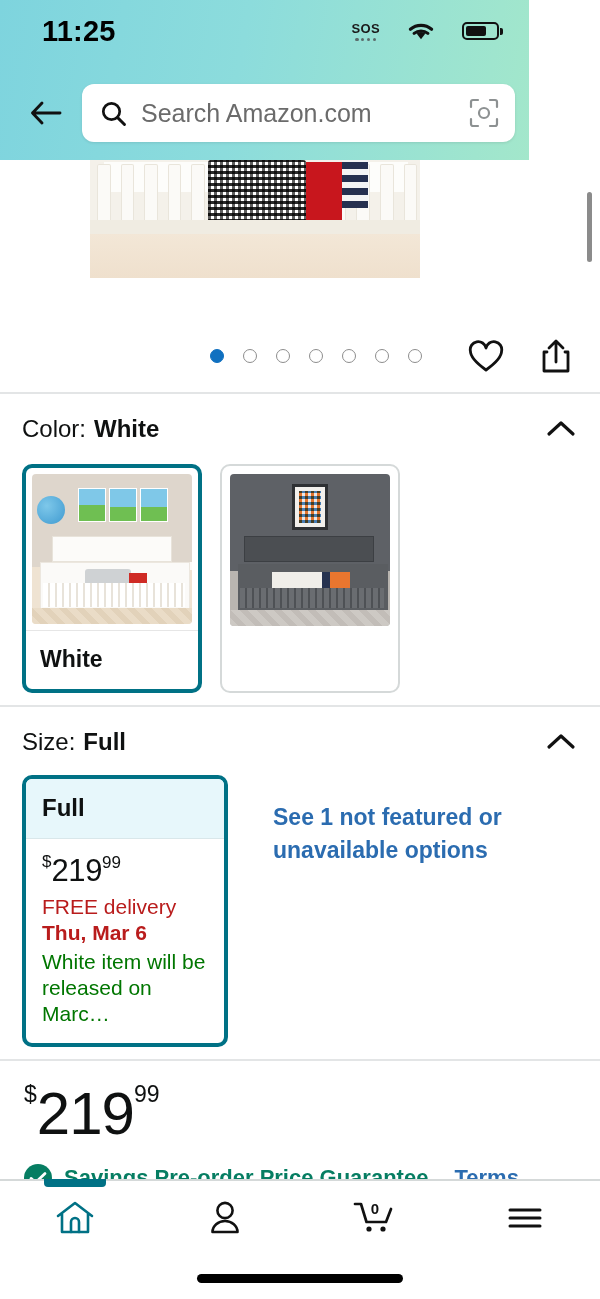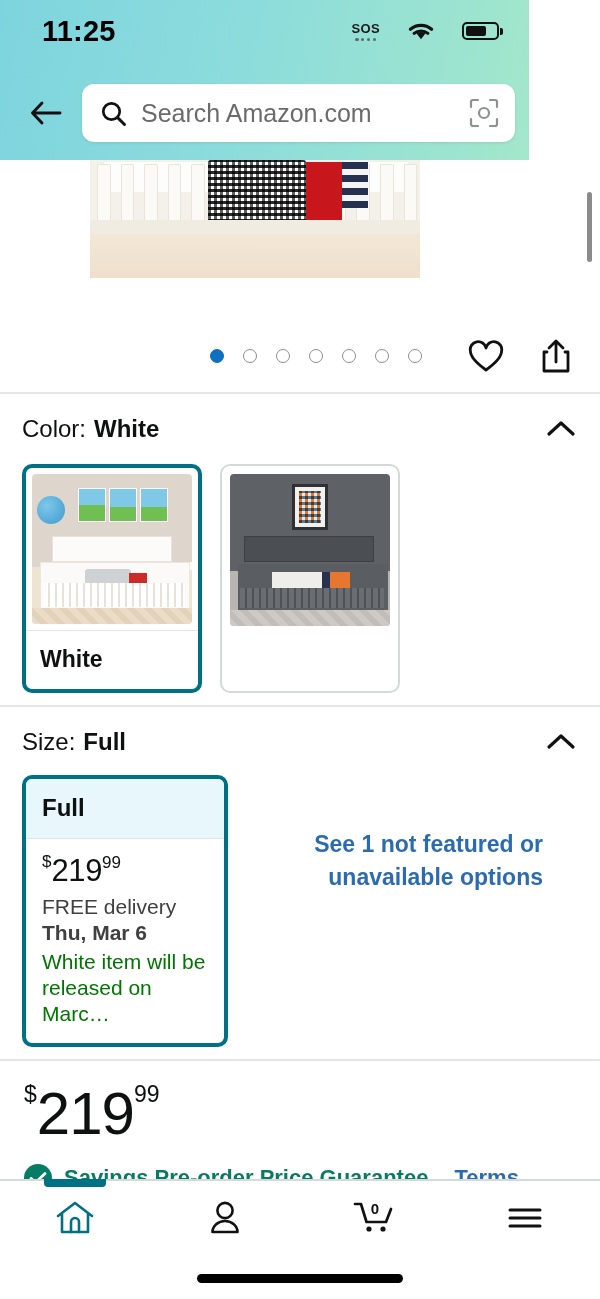--- a/index.html
+++ b/index.html
@@ -169,31 +169,31 @@
   }
   .size-card-head {
     background: #e7f7fb; padding: 15px 0 16px 16px; font-size: 24px; font-weight: bold; color: #0f1111;
     border-bottom: 1px solid #d9e7ea;
   }
   .size-card-body { padding: 13px 14px 16px 16px; }
   .sc-price { color: #0f1111; white-space: nowrap; }
   .sc-price .cur { font-size: 17px; vertical-align: 14px; }
   .sc-price .whole { font-size: 31px; font-weight: 400; letter-spacing: -.4px; }
   .sc-price .frac { font-size: 17px; vertical-align: 13px; }
-  .sc-deliv { font-size: 21px; color: #404040; line-height: 1.25; margin-top: 5px; }
+  .sc-deliv { font-size: 21px; color: #b91c1c; line-height: 1.25; margin-top: 5px; }
   .sc-deliv b { font-weight: bold; }
   .sc-release { font-size: 21px; color: #007600; line-height: 1.25; margin-top: 2px; }
 
   .unavail-link {
     flex: 1; display: flex; align-items: flex-start; justify-content: center;
     padding-top: 26px; cursor: pointer;
   }
   .unavail-link span {
-    display: block; text-align: right; font-size: 23px; font-weight: bold; color: #2b6cb0;
-    line-height: 1.45; max-width: 270px; margin-top: 27px;
+    display: block; text-align: left; font-size: 23px; font-weight: bold; color: #2b6cb0;
+    line-height: 1.45; max-width: 270px;
   }
 
   
   .price-block { padding: 22px 24px 8px 24px; }
   .big-price { color: #0f1111; line-height: 1; white-space: nowrap; }
   .big-price .cur { font-size: 23px; vertical-align: 32px; }
   .big-price .whole { font-size: 60px; font-weight: 400; letter-spacing: -1px; }
   .big-price .frac { font-size: 23px; vertical-align: 32px; }
   .guarantee { display: flex; align-items: center; gap: 12px; margin-top: 20px; }
   .check-circle {

